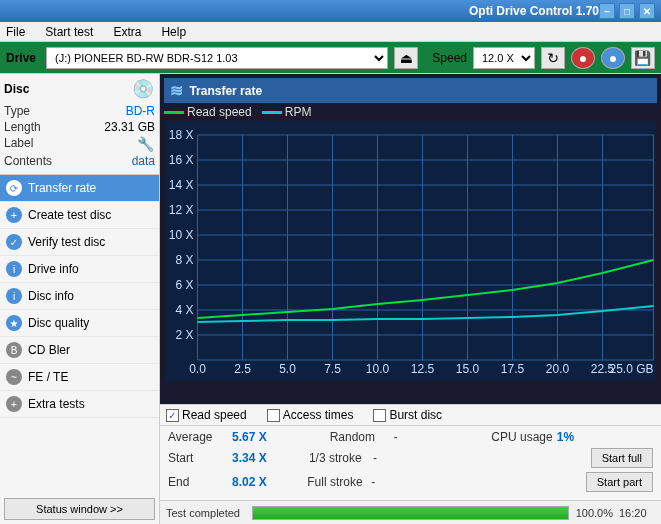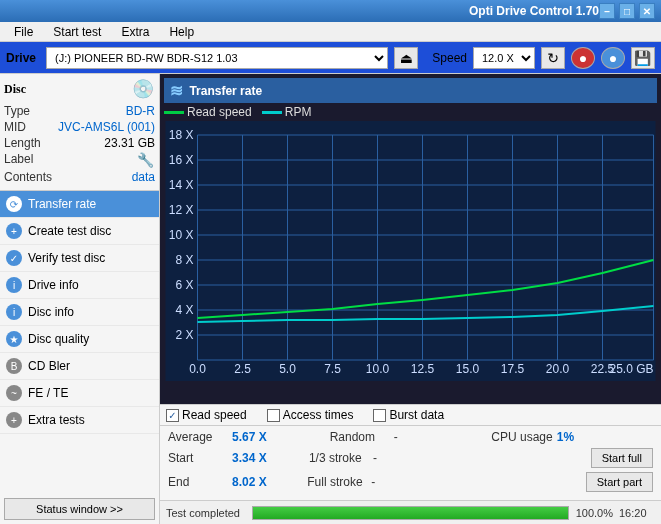--- a/index.html
+++ b/index.html
@@ -27,29 +27,29 @@
       cursor: pointer;
       display: flex; align-items: center; justify-content: center;
     }
 
     
     .menu-bar {
       background: #f0f0f0;
       height: 20px;
       display: flex;
       align-items: center;
-      padding: 0 8px;
+      padding: 0 0;
       border-bottom: 1px solid #ccc;
       gap: 8px;
     }
     .menu-item { padding: 2px 6px; cursor: pointer; font-size: 12px; }
 
     
     .drive-bar {
-      background: #1d4ed8;
+      background: #15803d;
       height: 32px;
       display: flex;
       align-items: center;
       padding: 0 6px;
       border-bottom: 1px solid #ccc;
       gap: 6px;
     }
     .drive-label { font-weight: bold; font-size: 12px; margin-right: 4px; }
     .drive-select {
       height: 22px;
@@ -93,21 +93,21 @@
 
     
     .disc-section {
       padding: 4px;
       border-bottom: 1px solid #ccc;
     }
     .disc-header {
       display: flex; align-items: center; justify-content: space-between;
       margin-bottom: 4px;
     }
-    .disc-title { font-weight: bold; font-size: 12px; font-family: Liberation Serif, serif; }
+    .disc-title { font-weight: bold; font-size: 12px; }
     .disc-icon { font-size: 18px; cursor: pointer; }
     .disc-row { display: flex; justify-content: space-between; margin-bottom: 2px; font-size: 11px; }
     .disc-key { color: #333; }
     .disc-val { color: #000; }
     .disc-val-blue { color: #0066cc; }
     .disc-val-link { color: #0066cc; cursor: pointer; }
 
     
     .nav-section { flex: 1; }
     .nav-item {
@@ -288,24 +288,20 @@
     <div class="disc-section">
       <div class="disc-header">
         <span class="disc-title">Disc</span>
         <span class="disc-icon">💿</span>
       </div>
       <div class="disc-row">
         <span class="disc-key">Type</span>
         <span class="disc-val-blue">BD-R</span>
       </div>
       <div class="disc-row">
-        <span class="disc-key">MID</span>
-        <span class="disc-val-blue">JVC-AMS6L (001)</span>
-      </div>
-      <div class="disc-row">
         <span class="disc-key">Length</span>
         <span class="disc-val">23.31 GB</span>
       </div>
       <div class="disc-row">
         <span class="disc-key">Label</span>
         <span style="font-size:14px;">🔧</span>
       </div>
       <div class="disc-row">
         <span class="disc-key">Contents</span>
         <span class="disc-val-link">data</span>
@@ -435,21 +431,21 @@
       <div class="checkbox-item">
         <div class="checkbox-checked">✓</div>
         <span>Read speed</span>
       </div>
       <div class="checkbox-item">
         <div class="checkbox-unchecked"></div>
         <span>Access times</span>
       </div>
       <div class="checkbox-item">
         <div class="checkbox-unchecked"></div>
-        <span>Burst data</span>
+        <span>Burst disc</span>
       </div>
     </div>
 
     <div class="stats-section">
 
       <div class="stats-row">
         <div class="stat-col">
           <span class="stat-label">Average</span>
           <span class="stat-value-blue">5.67 X</span>
         </div>

